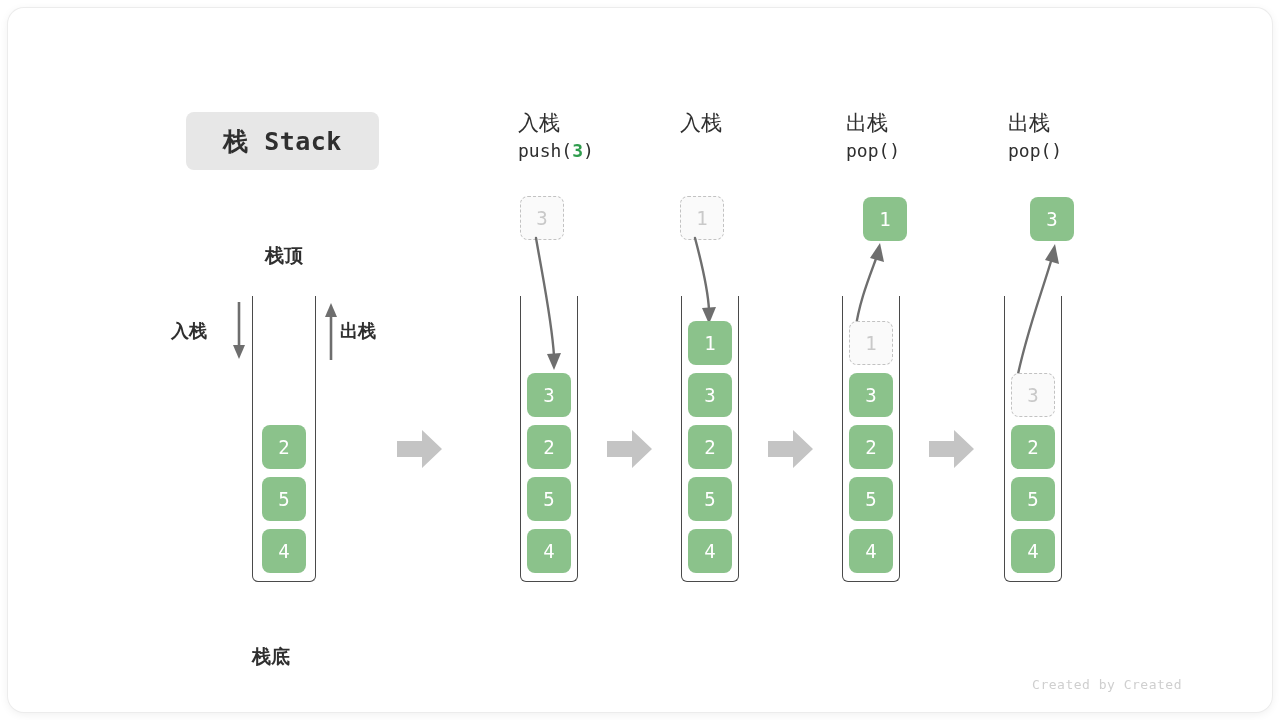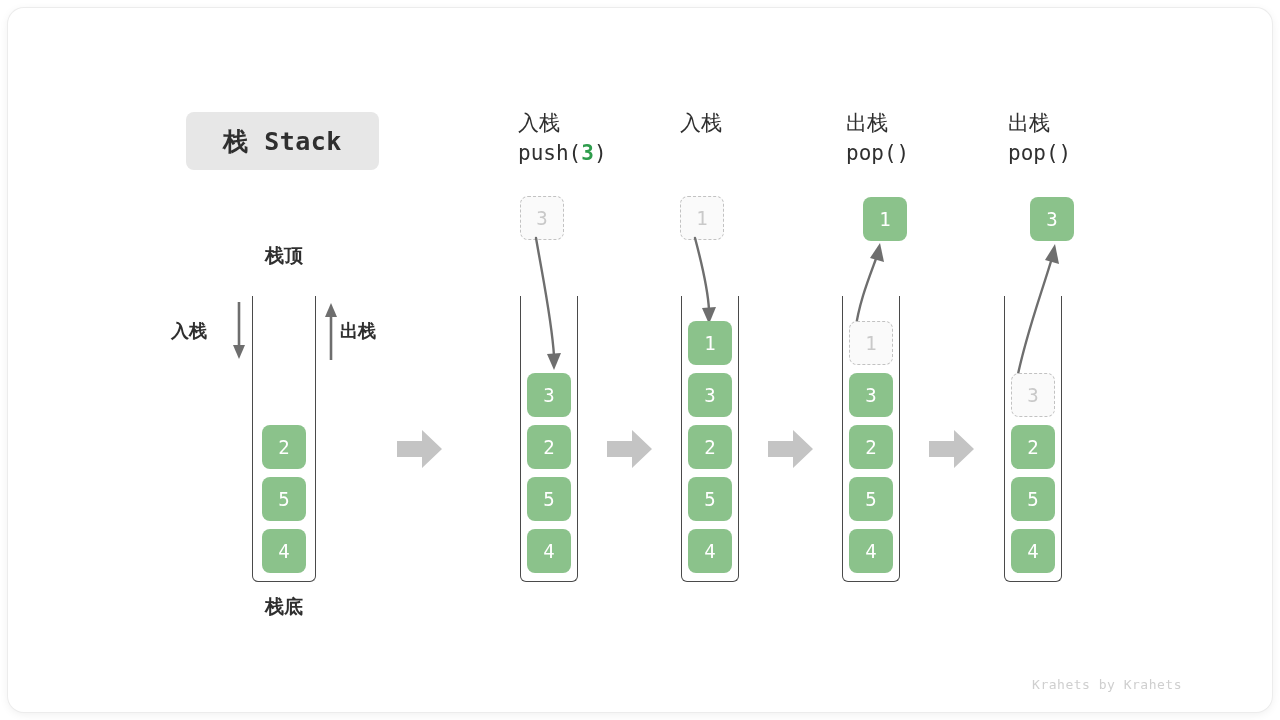--- a/index.html
+++ b/index.html
@@ -61,23 +61,22 @@
     top: 243px;
     width: 64px;
     text-align: center;
     font-size: 19px;
     font-weight: bold;
     color: #2f2f2f;
   }
   .label-bottom {
     position: absolute;
     left: 252px;
-    top: 594px;
+    top: 644px;
     width: 64px;
-    text-align: center;
     font-size: 19px;
     font-weight: bold;
     color: #2f2f2f;
   }
   .push-label {
     position: absolute;
     left: 171px;
     top: 319px;
     font-size: 18px;
     font-weight: bold;
@@ -132,21 +131,21 @@
     position: absolute;
     width: 170px;
     font-size: 21px;
     color: #2f2f2f;
     line-height: 1.45;
   }
   .col-head .cn { display: block; font-family: "Liberation Sans","DejaVu Sans",sans-serif; }
   .col-head .code {
     display: block;
     font-family: "DejaVu Sans Mono", "Liberation Mono", monospace;
-    font-size: 21px;
+    font-size: 18px;
   }
   .col-head .code .num { color: #2e9c4c; font-weight: bold; }
 
   
   .step-arrow { position: absolute; }
 
   .credit {
     position: absolute;
     right: 38px;
     bottom: 28px;
@@ -269,14 +268,14 @@
     <path d="M8,144 C16,100 32,58 44,18" stroke="#6e6e6e" stroke-width="2.4" fill="none" stroke-linecap="round"></path>
     <polygon points="47,4 37,20 51,24" fill="#6e6e6e"></polygon>
   </svg>
 
   <div class="stack" style="left:1004px; top:296px; width:58px; height:286px;"></div>
   <div class="box ghost" style="left:1011px; top:373px;">3</div>
   <div class="box" style="left:1011px; top:425px;">2</div>
   <div class="box" style="left:1011px; top:477px;">5</div>
   <div class="box" style="left:1011px; top:529px;">4</div>
 
-  <div class="credit">Krahets by Krahets</div>
+  <div class="credit">Created by Created</div>
 </div>
 
 </body></html>

